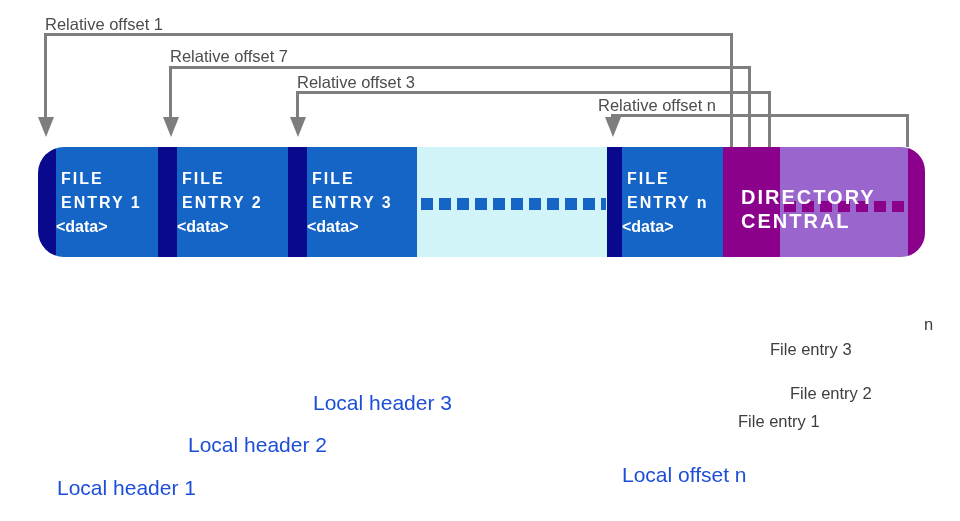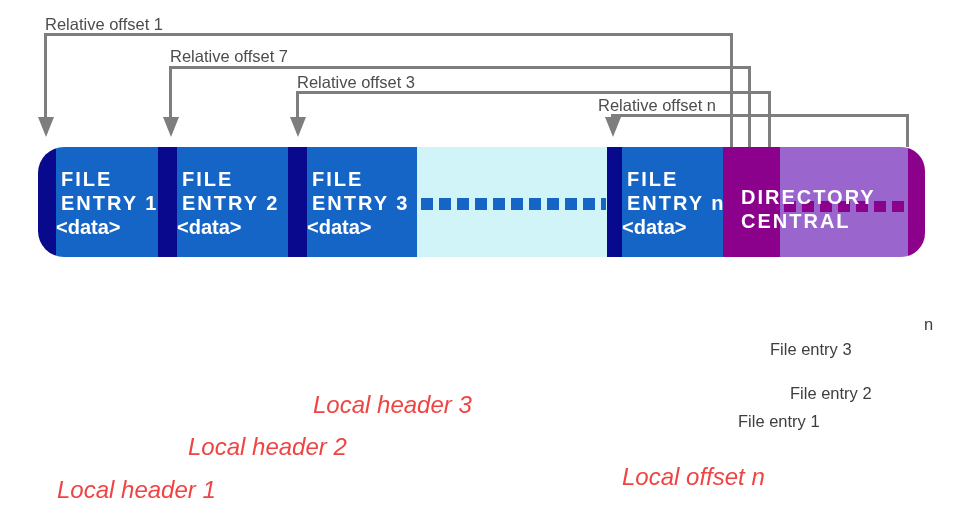--- a/index.html
+++ b/index.html
@@ -20,32 +20,32 @@
   
   #bar{position:absolute;left:38px;top:147px;width:887px;height:110px;
        border-radius:26px 24px 24px 26px;overflow:hidden;display:flex;}
   .seg{height:100%;flex:0 0 auto;}
   .navy{background:#09098D;}
   .blue{background:#1565C7;}
   .cyan{background:#D0F4F8;}
   .magenta{background:#8B018B;}
   .purple{background:#9A66CE;}
   .entry{position:absolute;top:20px;z-index:2;color:#ffffff;font-weight:bold;
-         font-size:20px;line-height:24px;}
+         font-size:16px;line-height:24px;}
   .entry .ln{letter-spacing:2px;padding-left:5px;white-space:nowrap;}
   .entry .dt{letter-spacing:0;}
   .cdir{position:absolute;top:38px;left:687px;z-index:2;color:#ffffff;font-weight:bold;
         font-size:20px;line-height:24px;}
   .cdir .ln{letter-spacing:2px;padding-left:16px;white-space:nowrap;}
   .dots-blue{position:absolute;left:383px;top:51px;width:185px;height:12px;z-index:1;
         background:repeating-linear-gradient(90deg,#1565C7 0 12px,transparent 12px 18px);}
   .dots-purple{position:absolute;left:746px;top:54px;width:122px;height:11px;z-index:1;
         background:repeating-linear-gradient(90deg,#8B018B 0 12px,transparent 12px 18px);}
   
-  .lh{position:absolute;font-size:24px;color:#ef4444;white-space:nowrap;font-style:italic;}
+  .lh{position:absolute;font-size:21px;color:#1d4ed8;white-space:nowrap;}
   .fe{position:absolute;font-size:16.5px;color:#3E3E3E;white-space:nowrap;}
 </style>
 </head>
 <body>
 
 <div id="canvas">
 
   <div>
     <div class="olabel" style="left:45px;top:15px">Relative offset 1</div>
     <div class="hline" style="left:44px;top:33px;width:689px"></div>

